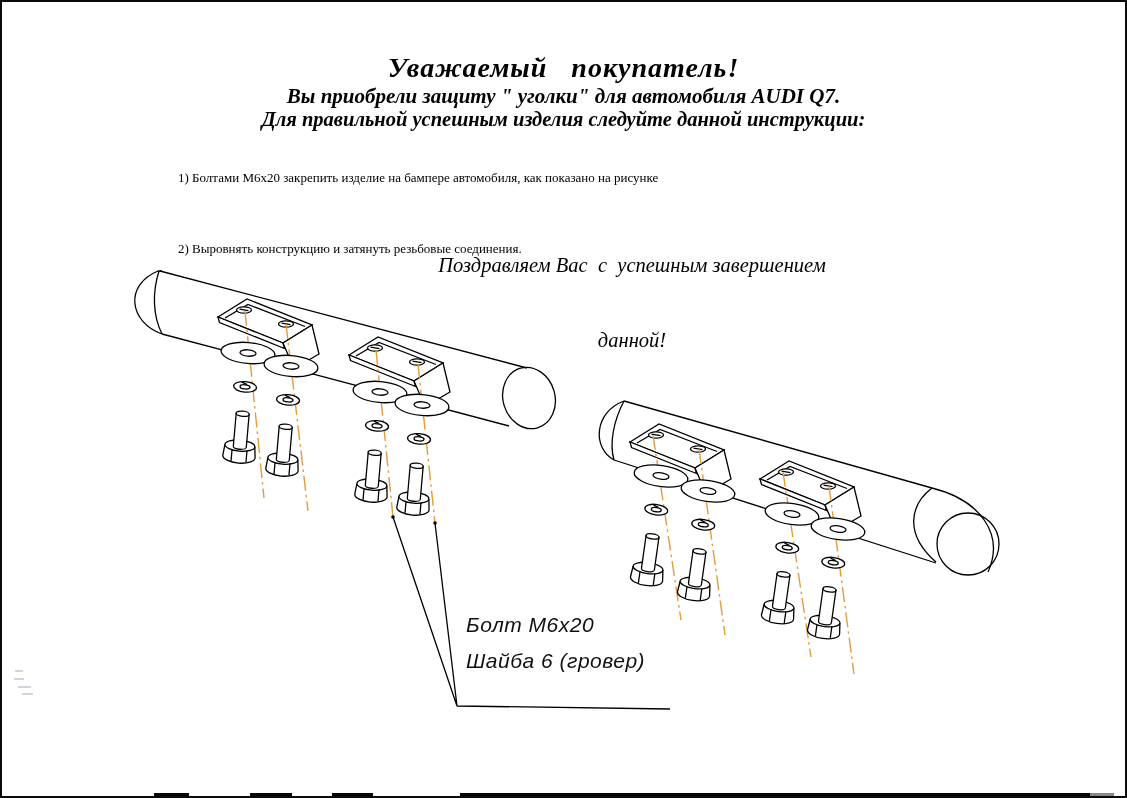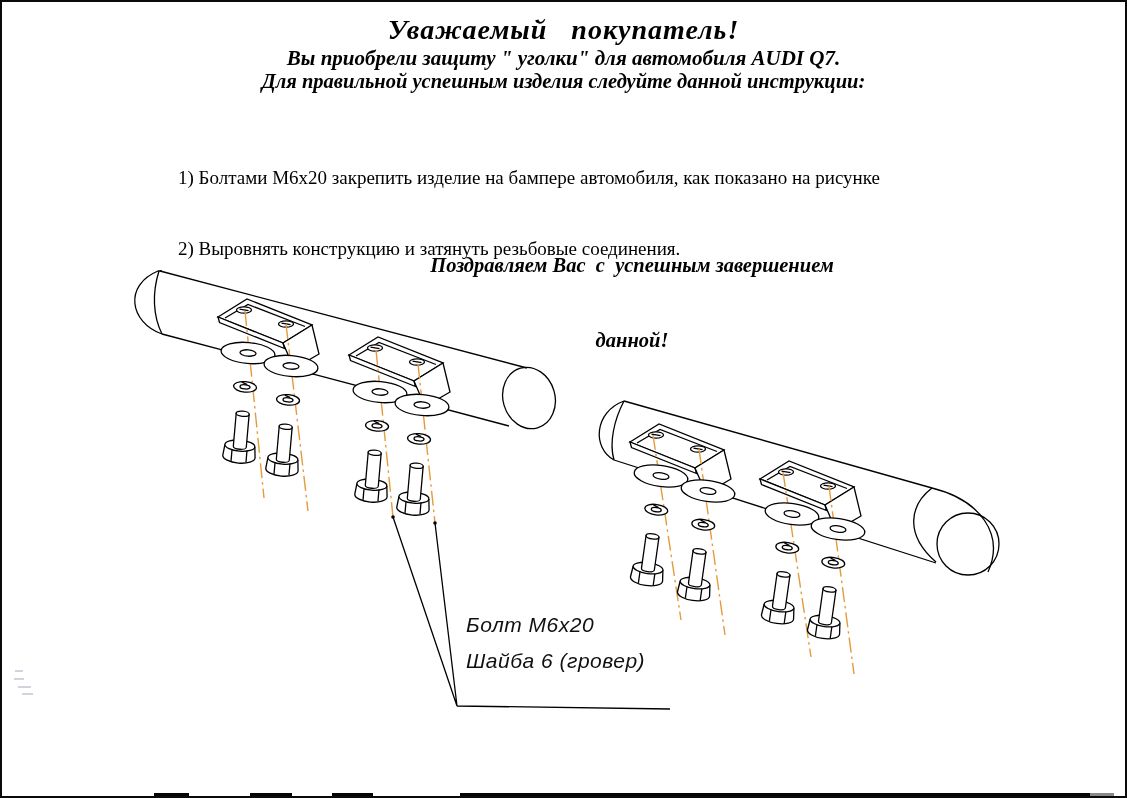--- a/index.html
+++ b/index.html
@@ -2,27 +2,27 @@
 <html style="--centerline: #E69A3C;"><head>
 <meta charset="utf-8">
 <style>
   html,body{margin:0;padding:0;background:#fff;}
   #page{
     position:relative;width:1127px;height:798px;background:#fff;
     border:2px solid #0a0a0a;box-sizing:border-box;overflow:hidden;
     font-family:"Liberation Serif",serif;color:#000;
   }
   .abs{position:absolute;}
-  .center{left:0;width:100%;text-align:center;}
+  .center{left:0;width:100%;text-align:center;margin-top:38px;}
   .title{top:12px;font-size:28px;font-weight:bold;font-style:italic;white-space:pre;letter-spacing:1px;}
   .sub1{top:44px;font-size:21px;font-weight:bold;font-style:italic;white-space:pre;}
   .sub2{top:68px;font-size:20.5px;font-weight:bold;font-style:italic;white-space:pre;}
-  .instr{left:176px;top:117px;font-size:19px;line-height:23.5px;white-space:pre;}
+  .instr{left:176px;top:117px;font-size:13px;line-height:23.5px;white-space:pre;}
   .congrats{left:410px;top:201px;width:440px;text-align:center;
-    font-size:20.5px;font-weight:bold;font-style:italic;line-height:25px;white-space:pre;}
+    font-size:20.5px;font-weight:normal;font-style:italic;line-height:25px;white-space:pre;}
   .callout{position:absolute;left:464px;font-family:"Liberation Sans",sans-serif;
     font-style:italic;font-size:21px;color:#101010;letter-spacing:.5px;white-space:pre;}
   .co1{top:611px}.co2{top:647px}.co3{top:668px}
   svg{position:absolute;left:0;top:0;}
   .ln{stroke:#000;stroke-width:1.3;fill:none;}
   .wh{stroke:#000;stroke-width:1.3;fill:#fff;}
   .centerline{stroke:var(--centerline,#E69A3C);stroke-width:1.4;fill:none;
     stroke-dasharray:15 4 2.5 4;}
   .bar{fill:#050505;}
   .smudge{fill:#9aa0b8;opacity:.45;}

